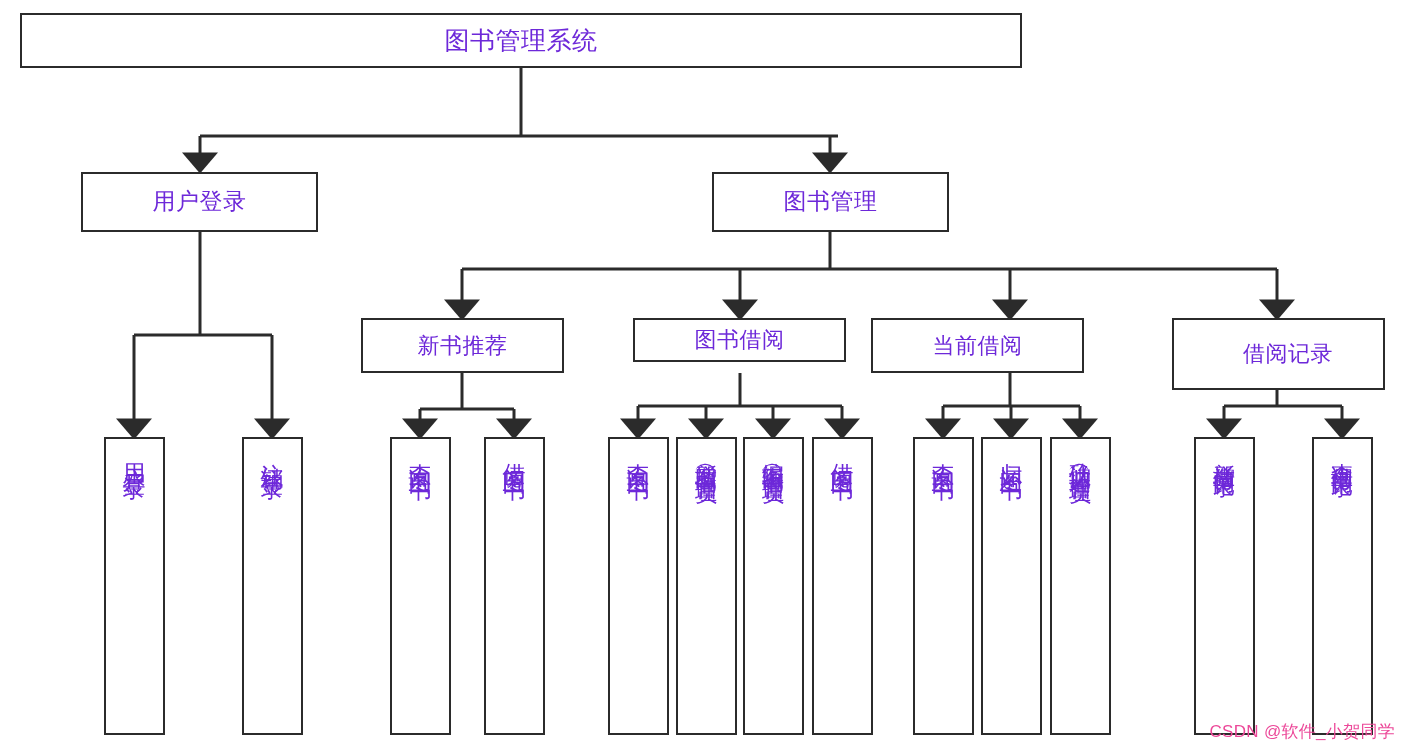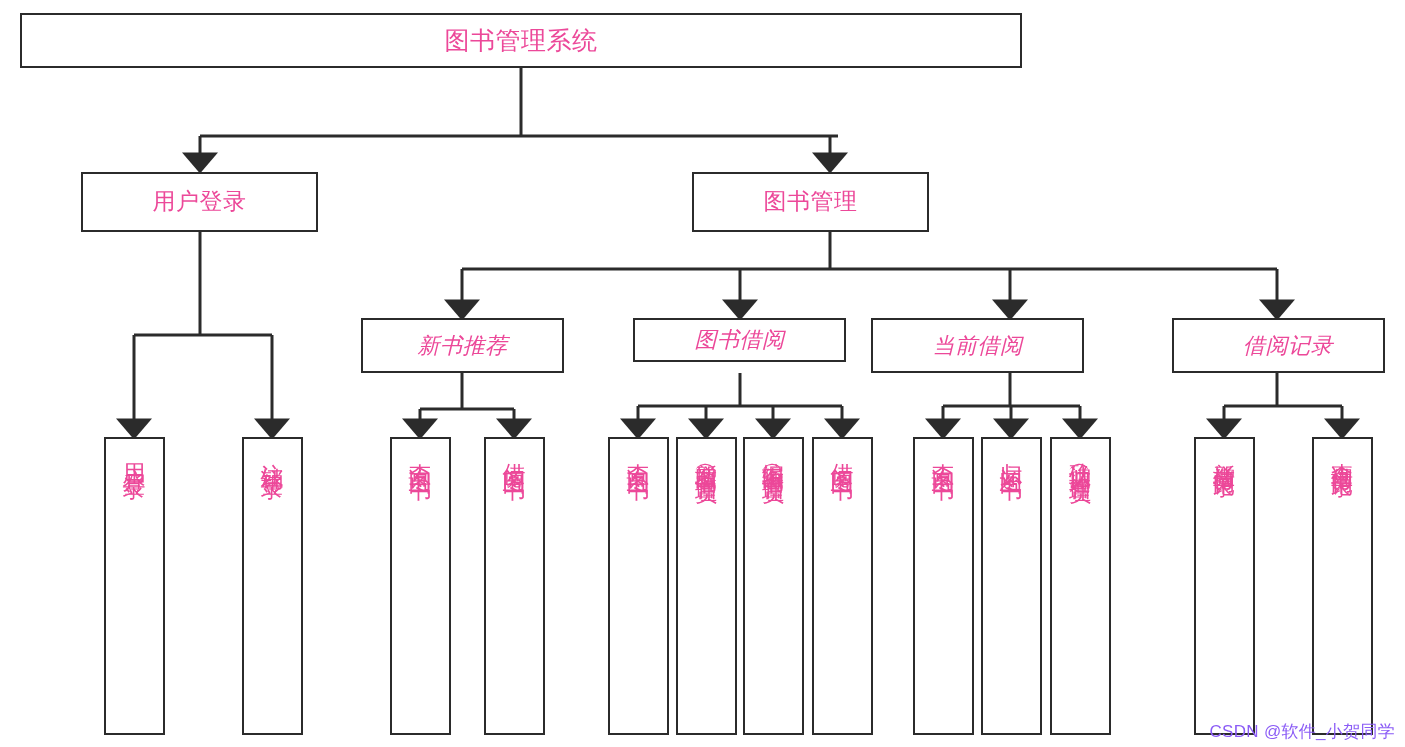--- a/index.html
+++ b/index.html
@@ -28,25 +28,25 @@
     border:2px solid #2b2b2b;
     display:flex;
     align-items:center;
     justify-content:center;
     text-align:center;
   }
   .node .label{
     display:block;
     line-height:1.18;
     letter-spacing:0.5px;
-    color:#ec4899;
+    color:#6d28d9;
   }
   .node.root .label{ font-size:25px; }
   .node.level1 .label{ font-size:23px; }
-  .node.level2 .label{ font-size:22px;font-style:italic; }
+  .node.level2 .label{ font-size:22px; }
   .node.leaf{
     align-items:flex-start;
     justify-content:center;
     padding-top:6px;
   }
   .node.leaf .label{
     writing-mode:vertical-rl;
     text-orientation:upright;
     font-size:23px;
     line-height:1.05;
@@ -55,21 +55,21 @@
   }
   .node.leaf.tall .label{
     font-size:22px;
     letter-spacing:3px;
   }
   .watermark{
     position:absolute;
     right:10px;
     bottom:4px;
     font-size:17px;
-    color:#8b5cf6;
+    color:#ec4899;
     white-space:nowrap;
     letter-spacing:0.3px;
     text-align:center;
   }
 </style>
 </head>
 <body>
 
 <div id="canvas">
 
@@ -136,37 +136,37 @@
   </svg>
 
   <div class="node root" style="left:20px; top:13px; width:1002px; height:55px;">
     <span class="label">图书管理系统</span>
   </div>
 
   <div class="node level1" style="left:81px; top:172px; width:237px; height:60px;">
     <span class="label">用户登录</span>
   </div>
 
-  <div class="node level1" style="left:692px; top:172px; width:237px; height:60px;">
+  <div class="node level1" style="left:712px; top:172px; width:237px; height:60px;">
     <span class="label">图书管理</span>
   </div>
 
   <div class="node level2" style="left:361px; top:318px; width:203px; height:55px;">
     <span class="label">新书推荐</span>
   </div>
 
   <div class="node level2" style="left:633px; top:318px; width:213px; height:44px;">
     <span class="label">图书借阅</span>
   </div>
 
   <div class="node level2" style="left:871px; top:318px; width:213px; height:55px;">
     <span class="label">当前借阅</span>
   </div>
 
-  <div class="node level2" style="left:1172px; top:318px; width:213px; height:55px;padding-left:19px;">
+  <div class="node level2" style="left:1172px; top:318px; width:213px; height:72px;padding-left:19px;">
     <span class="label">借阅记录</span>
   </div>
 
   <div class="node leaf" style="left:104px; top:437px; width:61px; height:298px;">
     <span class="label">用户登录</span>
   </div>
 
   <div class="node leaf" style="left:242px; top:437px; width:61px; height:298px;">
     <span class="label">注销登录</span>
   </div>

